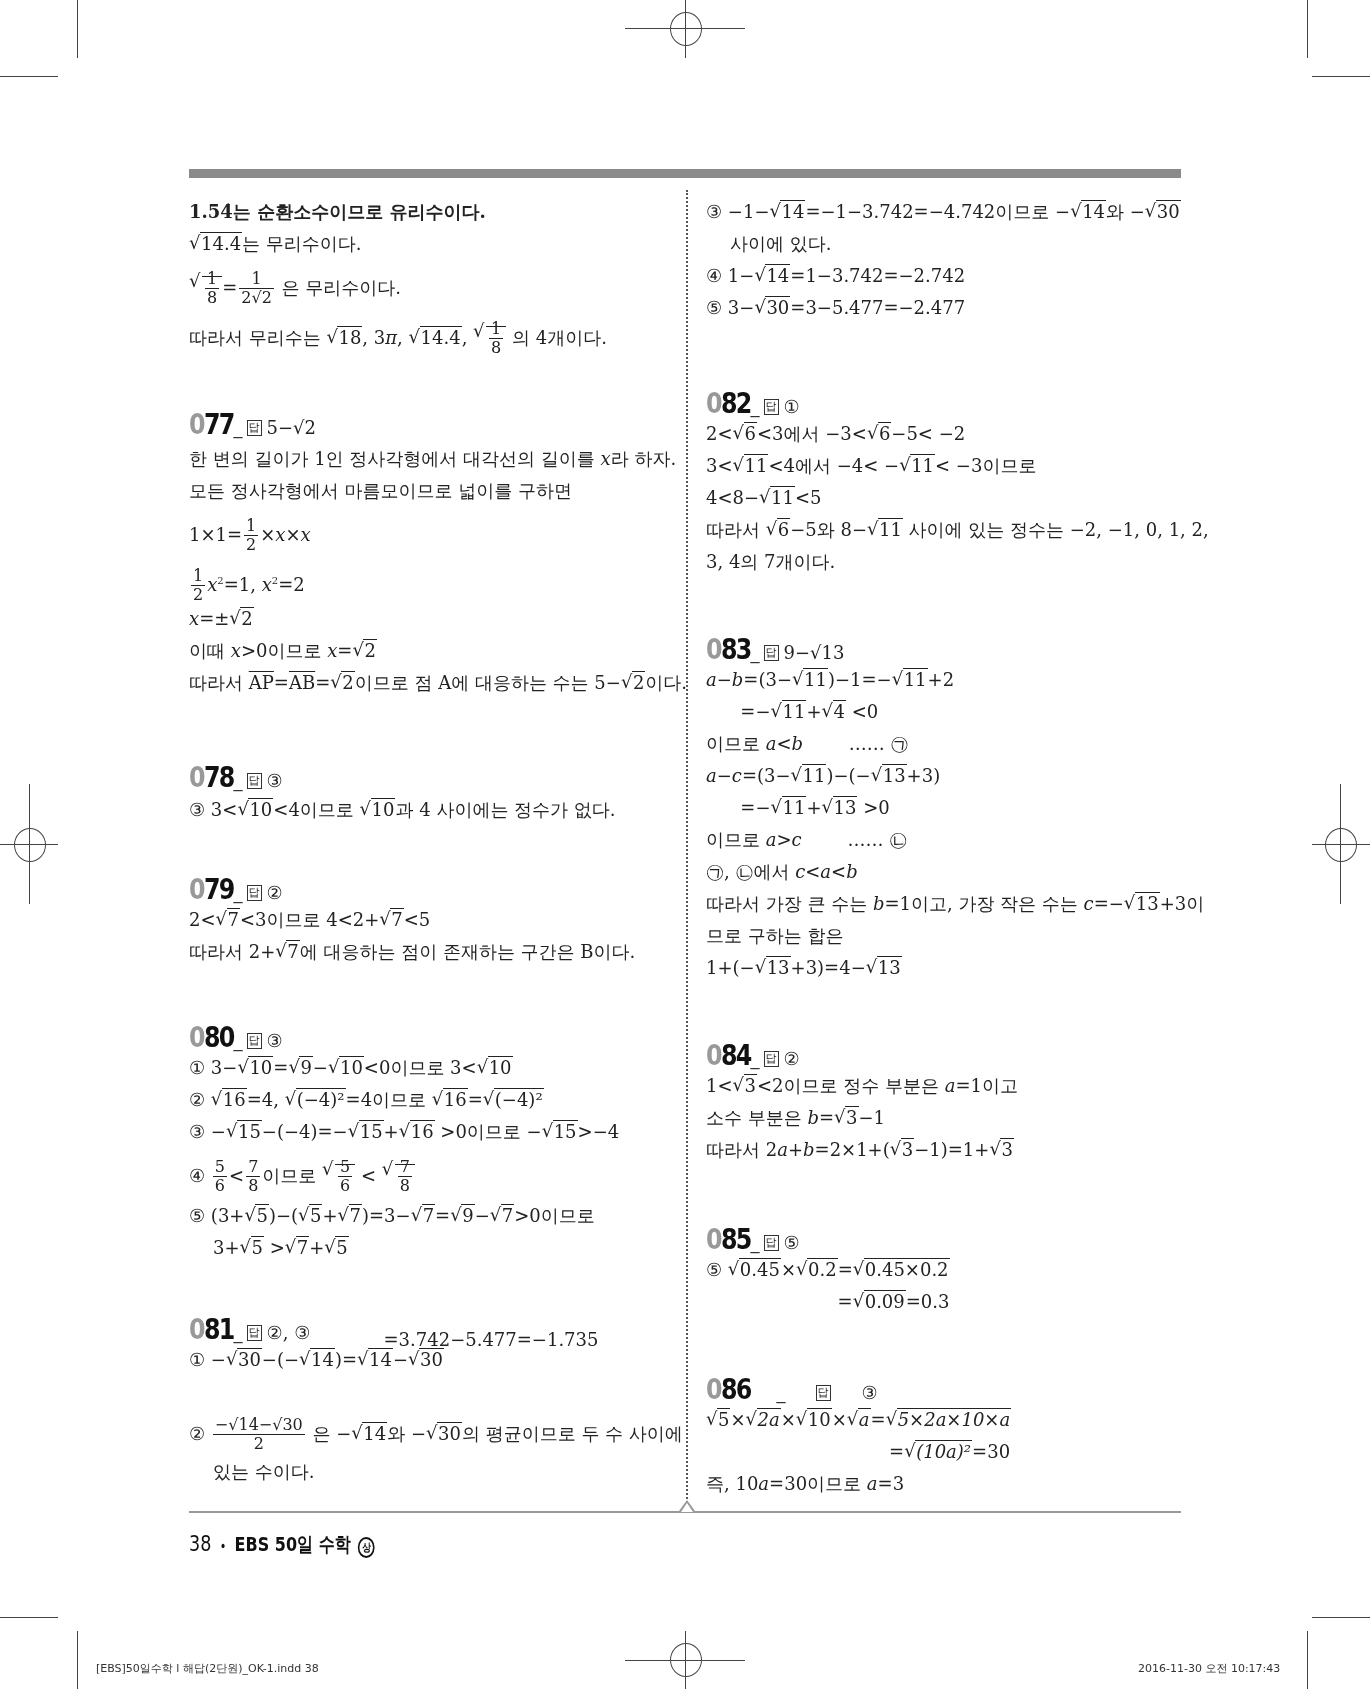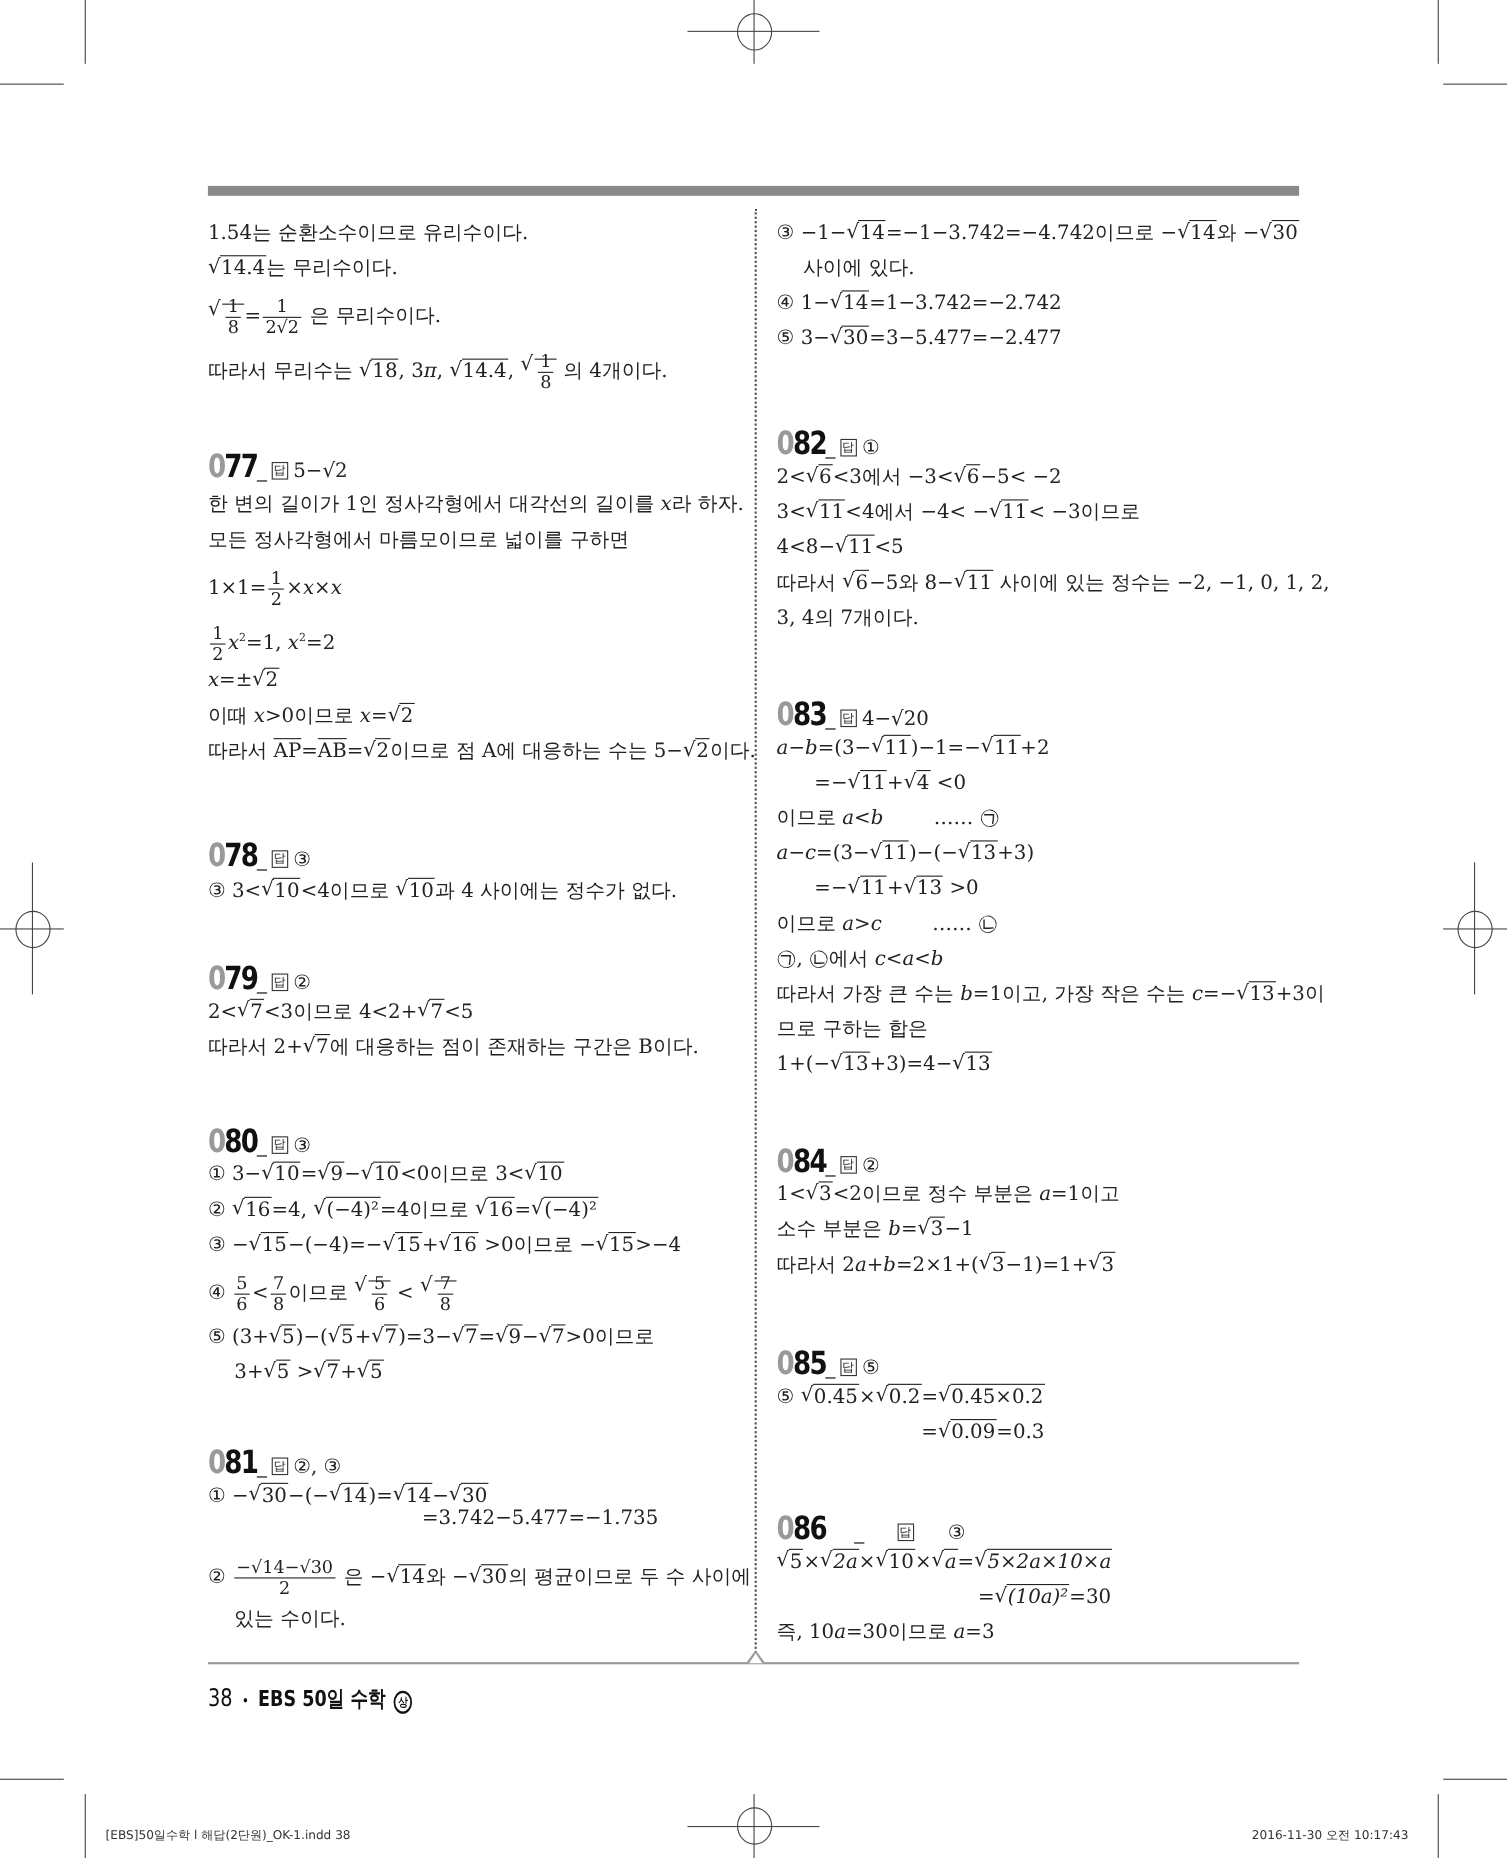--- a/index.html
+++ b/index.html
@@ -64,21 +64,21 @@
 <div class="crop" style="left:625px;top:1660px;width:120px;height:1px;"></div>
 <div class="crop" style="left:685px;top:1631px;width:1px;height:58px;"></div>
 <div class="reg" style="left:670px;top:1643px;width:30px;height:32px;"></div>
 
 <div class="topbar"></div>
 <div class="divider"></div>
 <div class="bottomrule"></div>
 <div class="notch"></div>
 
 <div class="col left">
-    <div class="line" style="top: 0px; white-space: pre;"><span>1.5</span><span>4̇</span><span>는 순환소수이므로 유리수이다.</span></div>
+    <div class="line" style="top: 0px; white-space: pre; font-weight: bold;"><span>1.5</span><span>4̇</span><span>는 순환소수이므로 유리수이다.</span></div>
     <div class="line" style="top: 32px; white-space: pre;"><span class="sq"><span class="rad">14.4</span></span><span>는 무리수이다.</span></div>
     <div class="line" style="top: 70px; white-space: pre;"><span class="sq" style="padding-left: 13px;"><span class="rad"><span class="frac"><span class="n">1</span><span class="d">8</span></span></span></span><span>=</span><span class="frac"><span class="n">1</span><span class="d">2√2</span></span><span> 은 무리수이다.</span></div>
     <div class="line" style="top: 120px; white-space: pre;"><span>따라서 무리수는 </span><span class="sq"><span class="rad">18</span></span><span>, 3</span><span class="it">π</span><span>, </span><span class="sq"><span class="rad">14.4</span></span><span>, </span><span class="sq" style="padding-left: 13px;"><span class="rad"><span class="frac"><span class="n">1</span><span class="d">8</span></span></span></span><span> 의 4개이다.</span></div>
     <div class="sec-head" style="top: 207px;">
       <span class="sec-num"><span class="d0">0</span><span>77</span></span>
       <span class="sec-us">_</span>
       <span class="ans-box">답</span>
       <span class="ans">5−√2</span>
     </div>
     <div class="line" style="top: 247px; white-space: pre;"><span>한 변의 길이가 1인 정사각형에서 대각선의 길이를 </span><span class="it">x</span><span>라 하자.</span></div>
@@ -115,21 +115,21 @@
     <div class="line" style="top: 958px; white-space: pre;"><span>④ </span><span class="frac"><span class="n">5</span><span class="d">6</span></span><span>&lt;</span><span class="frac"><span class="n">7</span><span class="d">8</span></span><span>이므로 </span><span class="sq" style="padding-left: 13px;"><span class="rad"><span class="frac"><span class="n">5</span><span class="d">6</span></span></span></span><span> &lt; </span><span class="sq" style="padding-left: 13px;"><span class="rad"><span class="frac"><span class="n">7</span><span class="d">8</span></span></span></span></div>
     <div class="line" style="top: 1004px; white-space: pre;"><span>⑤ (3+</span><span class="sq"><span class="rad">5</span></span><span>)−(</span><span class="sq"><span class="rad">5</span></span><span>+</span><span class="sq"><span class="rad">7</span></span><span>)=3−</span><span class="sq"><span class="rad">7</span></span><span>=</span><span class="sq"><span class="rad">9</span></span><span>−</span><span class="sq"><span class="rad">7</span></span><span>&gt;0이므로</span></div>
     <div class="line indent" style="top: 1036px; white-space: pre;"><span>3+</span><span class="sq"><span class="rad">5</span></span><span> &gt;</span><span class="sq"><span class="rad">7</span></span><span>+</span><span class="sq"><span class="rad">5</span></span></div>
     <div class="sec-head" style="top: 1112px;">
       <span class="sec-num"><span class="d0">0</span><span>81</span></span>
       <span class="sec-us">_</span>
       <span class="ans-box">답</span>
       <span class="ans">②, ③</span>
     </div>
     <div class="line" style="top: 1148px; white-space: pre;"><span>① −</span><span class="sq"><span class="rad">30</span></span><span>−(−</span><span class="sq"><span class="rad">14</span></span><span>)=</span><span class="sq"><span class="rad">14</span></span><span>−</span><span class="sq"><span class="rad">30</span></span></div>
-    <div class="line" style="top: 1168px; white-space: pre; text-align: right;"><span>                                  =3.742−5.477=−1.735</span></div>
+    <div class="line" style="top: 1128px; white-space: pre; text-align: right;"><span>                                  =3.742−5.477=−1.735</span></div>
     <div class="line" style="top: 1216px; white-space: pre;"><span>② </span><span class="frac"><span class="n">−√14−√30</span><span class="d">2</span></span><span> 은 −</span><span class="sq"><span class="rad">14</span></span><span>와 −</span><span class="sq"><span class="rad">30</span></span><span>의 평균이므로 두 수 사이에</span></div>
     <div class="line indent" style="top: 1260px; white-space: pre;"><span>있는 수이다.</span></div>
   </div>
 <div class="col right">
     <div class="line" style="top: 0px; white-space: pre;"><span>③ −1−</span><span class="sq"><span class="rad">14</span></span><span>=−1−3.742=−4.742이므로 −</span><span class="sq"><span class="rad">14</span></span><span>와 −</span><span class="sq"><span class="rad">30</span></span></div>
     <div class="line indent" style="top: 32px; white-space: pre;"><span>사이에 있다.</span></div>
     <div class="line" style="top: 64px; white-space: pre;"><span>④ 1−</span><span class="sq"><span class="rad">14</span></span><span>=1−3.742=−2.742</span></div>
     <div class="line" style="top: 96px; white-space: pre;"><span>⑤ 3−</span><span class="sq"><span class="rad">30</span></span><span>=3−5.477=−2.477</span></div>
     <div class="sec-head" style="top: 186px;">
       <span class="sec-num"><span class="d0">0</span><span>82</span></span>
@@ -139,21 +139,21 @@
     </div>
     <div class="line" style="top: 222px; white-space: pre;"><span>2&lt;</span><span class="sq"><span class="rad">6</span></span><span>&lt;3에서 −3&lt;</span><span class="sq"><span class="rad">6</span></span><span>−5&lt; −2</span></div>
     <div class="line" style="top: 254px; white-space: pre;"><span>3&lt;</span><span class="sq"><span class="rad">11</span></span><span>&lt;4에서 −4&lt; −</span><span class="sq"><span class="rad">11</span></span><span>&lt; −3이므로</span></div>
     <div class="line" style="top: 286px; white-space: pre;"><span>4&lt;8−</span><span class="sq"><span class="rad">11</span></span><span>&lt;5</span></div>
     <div class="line" style="top: 318px; white-space: pre;"><span>따라서 </span><span class="sq"><span class="rad">6</span></span><span>−5와 8−</span><span class="sq"><span class="rad">11</span></span><span> 사이에 있는 정수는 −2, −1, 0, 1, 2,</span></div>
     <div class="line" style="top: 350px; white-space: pre;"><span>3, 4의 7개이다.</span></div>
     <div class="sec-head" style="top: 432px;">
       <span class="sec-num"><span class="d0">0</span><span>83</span></span>
       <span class="sec-us">_</span>
       <span class="ans-box">답</span>
-      <span class="ans">4−√20</span>
+      <span class="ans">9−√13</span>
     </div>
     <div class="line" style="top: 468px; white-space: pre;"><span class="it">a</span><span>−</span><span class="it">b</span><span>=(3−</span><span class="sq"><span class="rad">11</span></span><span>)−1=−</span><span class="sq"><span class="rad">11</span></span><span>+2</span></div>
     <div class="line" style="top: 500px; white-space: pre;"><span>      =−</span><span class="sq"><span class="rad">11</span></span><span>+</span><span class="sq"><span class="rad">4</span></span><span> &lt;0</span></div>
     <div class="line" style="top: 532px; white-space: pre;"><span>이므로 </span><span class="it">a</span><span>&lt;</span><span class="it">b</span><span>        …… ㉠</span></div>
     <div class="line" style="top: 564px; white-space: pre;"><span class="it">a</span><span>−</span><span class="it">c</span><span>=(3−</span><span class="sq"><span class="rad">11</span></span><span>)−(−</span><span class="sq"><span class="rad">13</span></span><span>+3)</span></div>
     <div class="line" style="top: 596px; white-space: pre;"><span>      =−</span><span class="sq"><span class="rad">11</span></span><span>+</span><span class="sq"><span class="rad">13</span></span><span> &gt;0</span></div>
     <div class="line" style="top: 628px; white-space: pre;"><span>이므로 </span><span class="it">a</span><span>&gt;</span><span class="it">c</span><span>        …… ㉡</span></div>
     <div class="line" style="top: 660px; white-space: pre;"><span>㉠, ㉡에서 </span><span class="it">c</span><span>&lt;</span><span class="it">a</span><span>&lt;</span><span class="it">b</span></div>
     <div class="line" style="top: 692px; white-space: pre;"><span>따라서 가장 큰 수는 </span><span class="it">b</span><span>=1이고, 가장 작은 수는 </span><span class="it">c</span><span>=−</span><span class="sq"><span class="rad">13</span></span><span>+3이</span></div>
     <div class="line" style="top: 724px; white-space: pre;"><span>므로 구하는 합은</span></div>

